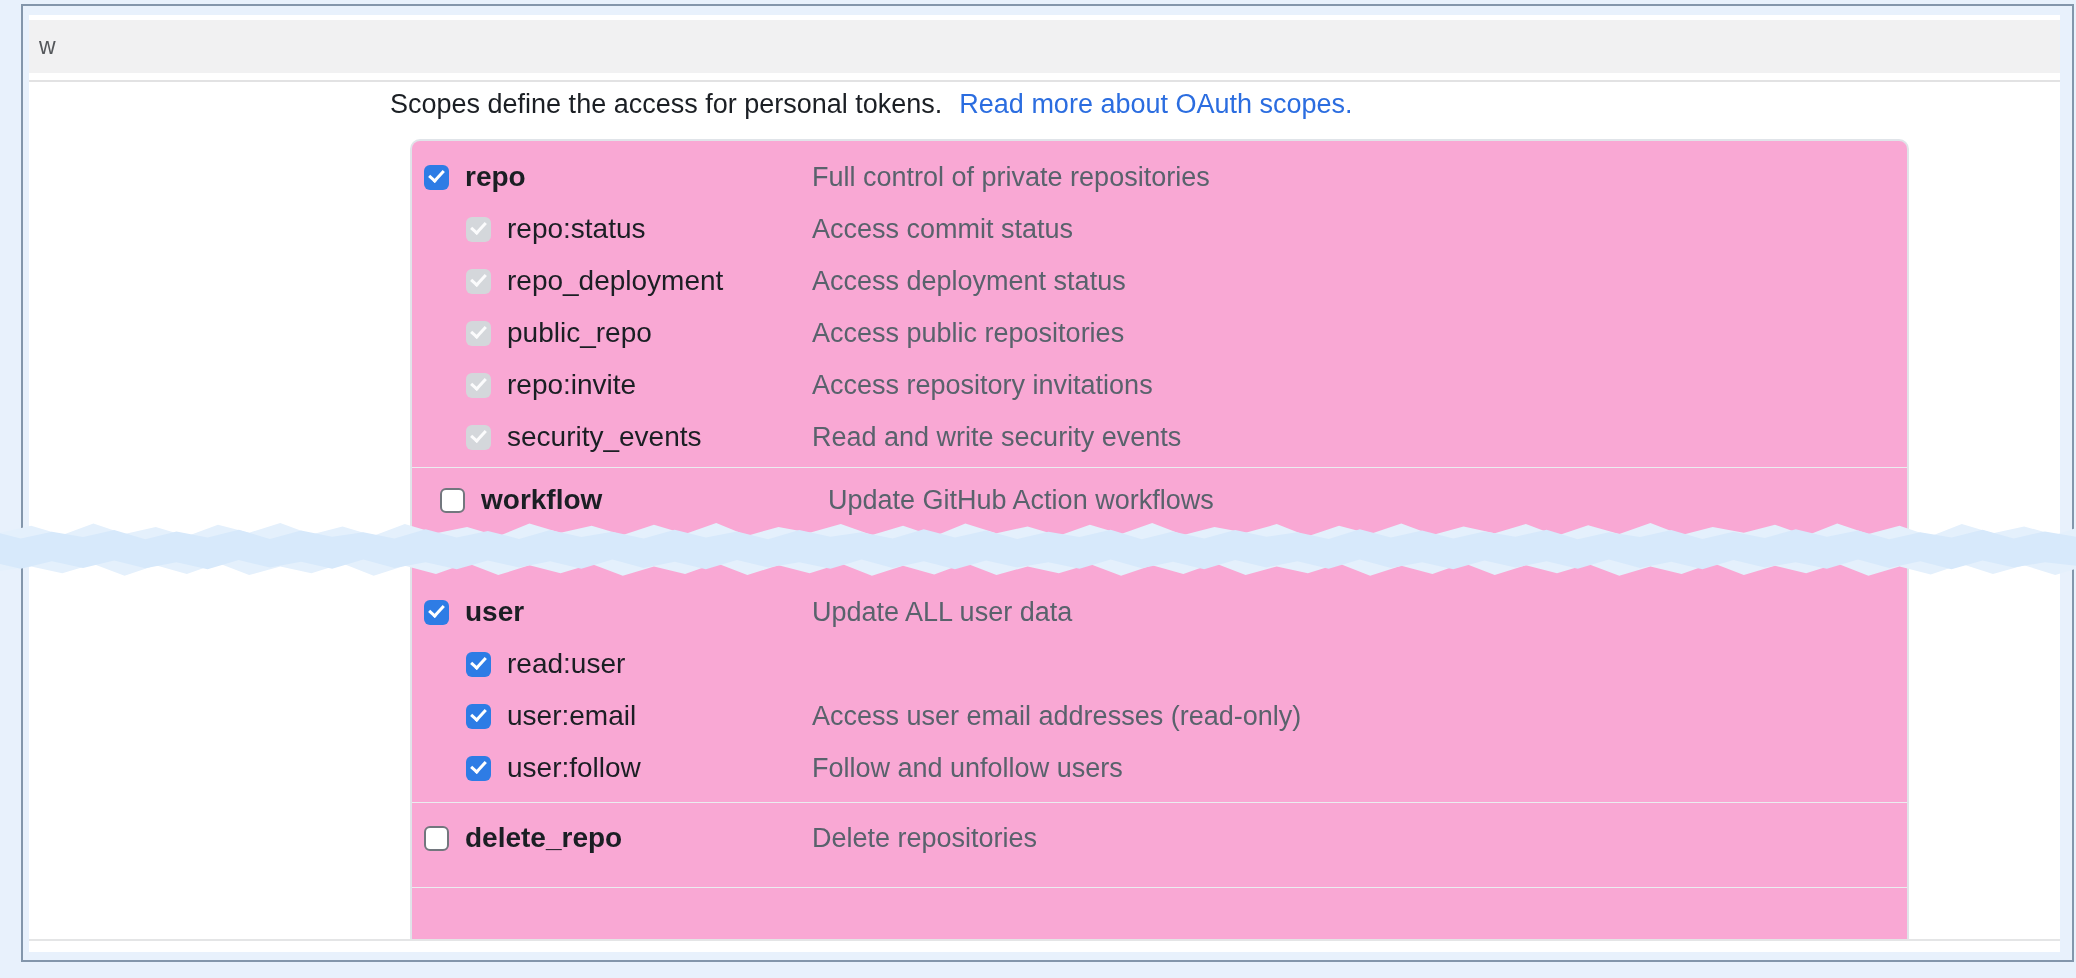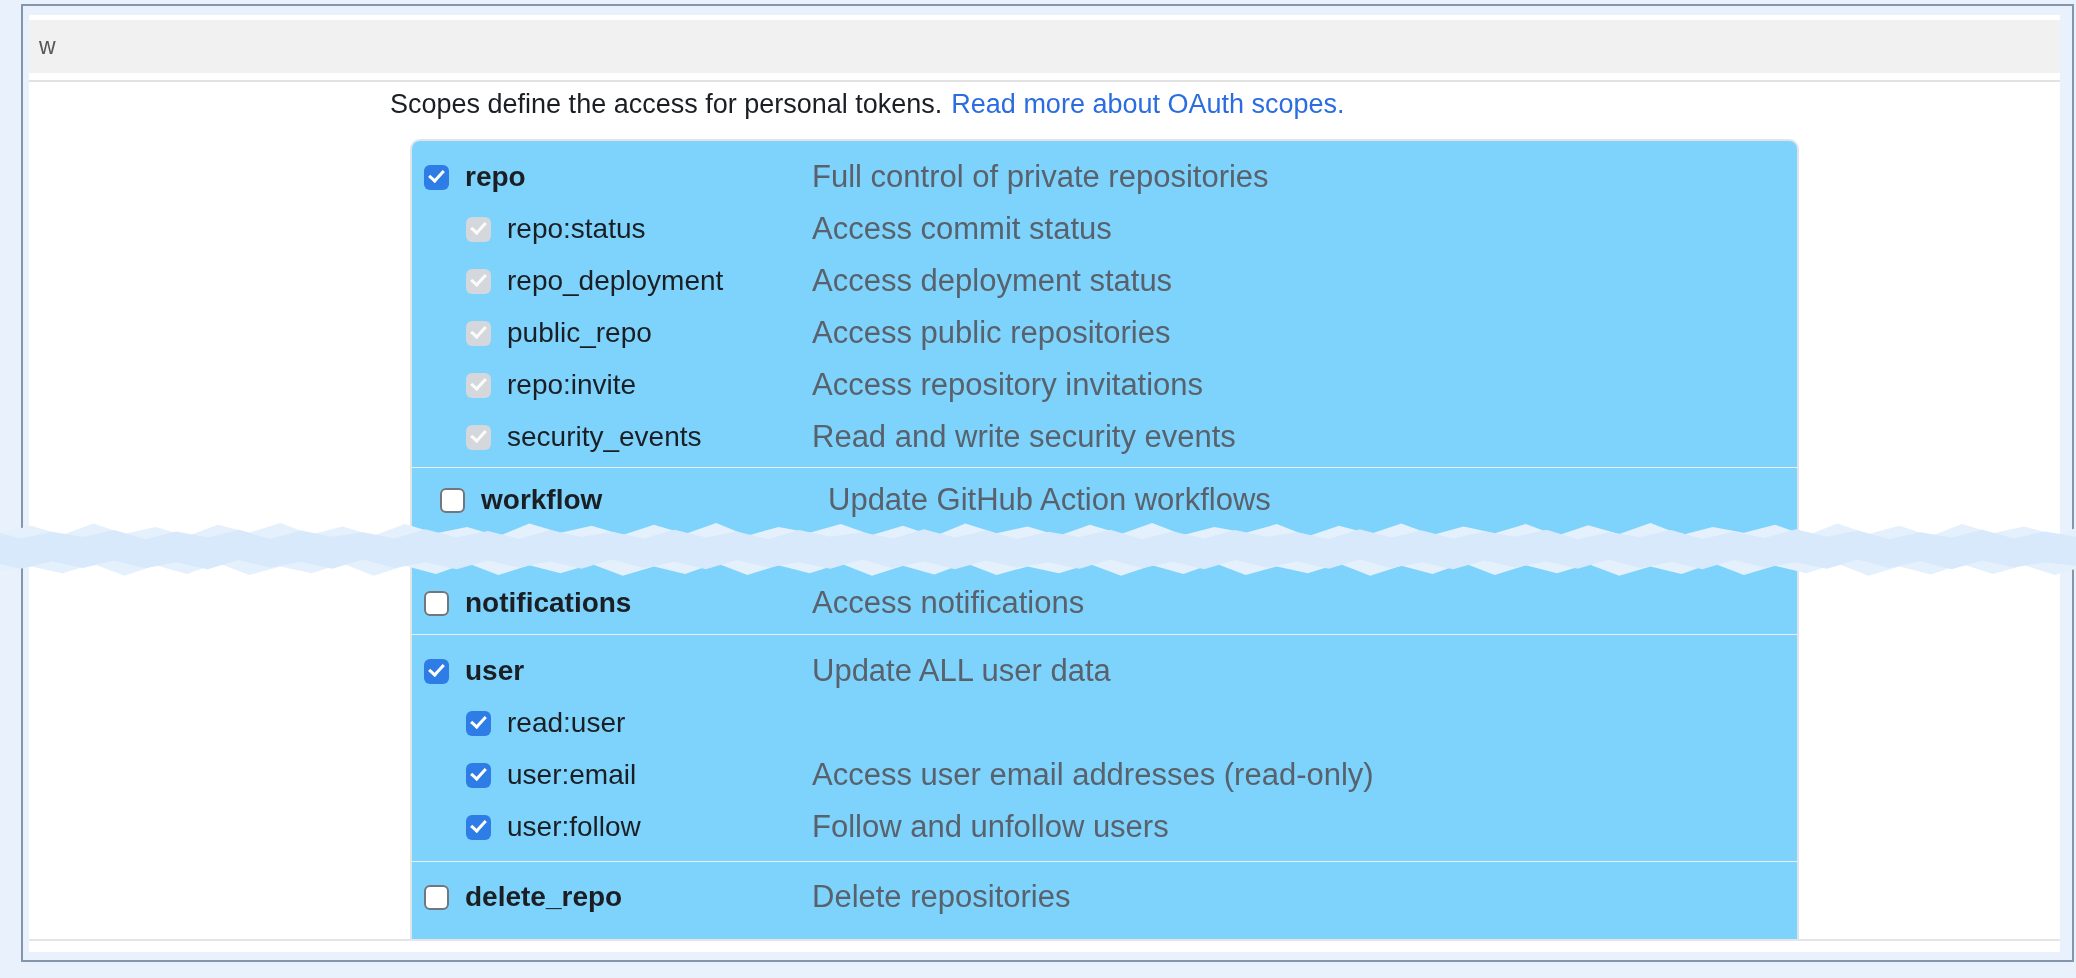--- a/index.html
+++ b/index.html
@@ -24,46 +24,46 @@
     background:#f1f1f2;display:flex;align-items:center;box-sizing:border-box;padding-left:10px;
   }
   .window-bar .wtext{font-size:23px;color:#54575b;}
   .bar-divider{
     position:absolute;left:0;top:65px;width:100%;height:2px;background:#e2e2e3;
   }
   .intro{
     position:absolute;left:361px;top:70px;height:38px;line-height:38px;
     font-size:27px;color:#1b1f24;white-space:nowrap;
   }
-  .intro a{color:#2b6de0;text-decoration:none;margin-left:9px;cursor:pointer;}
+  .intro a{color:#2b6de0;text-decoration:none;margin-left:17px;cursor:pointer;}
   
   .scopes-box{
-    position:absolute;left:381px;top:124px;width:1389px;height:800px;
+    position:absolute;left:381px;top:124px;width:1499px;height:800px;
     box-sizing:border-box;border:2px solid #e0e4e9;border-bottom:none;
-    border-radius:10px 10px 0 0;overflow:hidden;background:#7dd3fc;
+    border-radius:10px 10px 0 0;overflow:hidden;background:#f9a8d4;
   }
   .group{box-sizing:border-box;border-bottom:1px solid #ebedf0;}
   .g1{padding:10px 0 4px 0;}
   .g2{padding:8px 0 0 16px;border-bottom:none;}
   .g3{padding:2px 0 6px 0;}
   .g4{padding:10px 4px 8px 0;}
   .g5{padding:10px 0 24px 0;}
   .stitch-gap{height:52px;}
   .row{
     position:relative;display:flex;align-items:center;height:52px;
     padding-left:12px;box-sizing:border-box;
   }
   .row.short{height:48px;}
   .row.mid{height:50px;}
   .row.sub{padding-left:54px;}
   .scope-label{margin-left:16px;font-size:28px;color:#1b1f24;}
   .parent .scope-label{font-weight:700;}
   .scope-desc{
     position:absolute;left:400px;top:50%;transform:translateY(-50%);
-    font-size:31px;color:#59626c;white-space:nowrap;text-align:center;
+    font-size:27px;color:#59626c;white-space:nowrap;text-align:center;
   }
   
   .cb{
     position:relative;flex:0 0 25px;width:25px;height:25px;
     border-radius:6px;box-sizing:border-box;cursor:pointer;
   }
   .cb.checked{background:#2e7ce5;}
   .cb.checked::after{
     content:"";position:absolute;left:5px;top:5px;width:12px;height:6px;
     border-left:3px solid #fff;border-bottom:3px solid #fff;
@@ -142,27 +142,20 @@
     <div class="group g2">
       <div class="row parent short">
         <span class="cb unchecked"></span>
         <span class="scope-label">workflow</span>
         <span class="scope-desc">Update GitHub Action workflows</span>
       </div>
     </div>
 
     <div class="stitch-gap"></div>
 
-    <div class="group g3">
-      <div class="row parent mid">
-        <span class="cb unchecked"></span>
-        <span class="scope-label">notifications</span>
-        <span class="scope-desc">Access notifications</span>
-      </div>
-    </div>
 
     <div class="group g4">
       <div class="row parent">
         <span class="cb checked"></span>
         <span class="scope-label">user</span>
         <span class="scope-desc">Update ALL user data</span>
       </div>
       <div class="row sub">
         <span class="cb checked"></span>
         <span class="scope-label">read:user</span>

